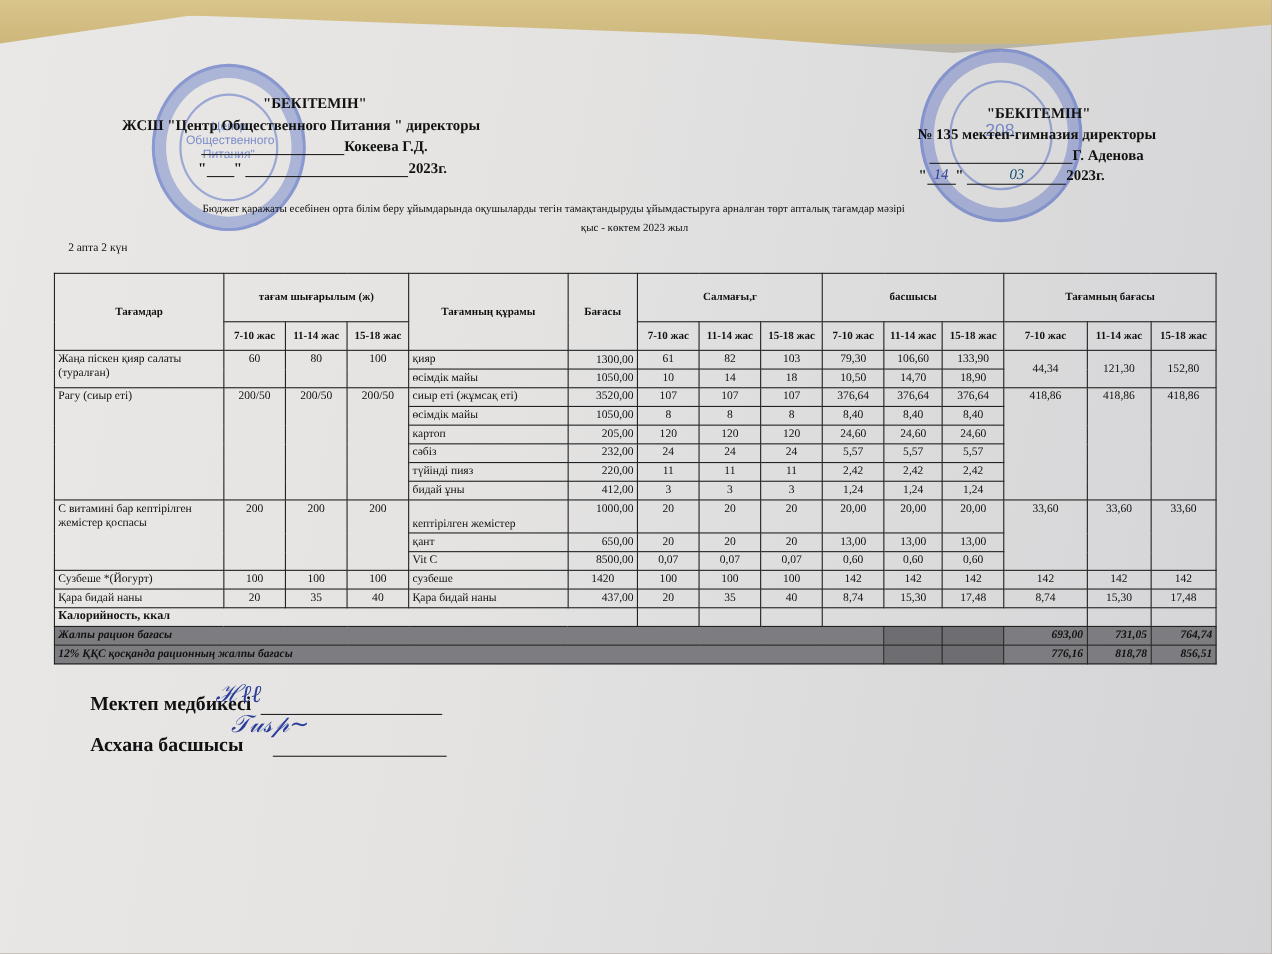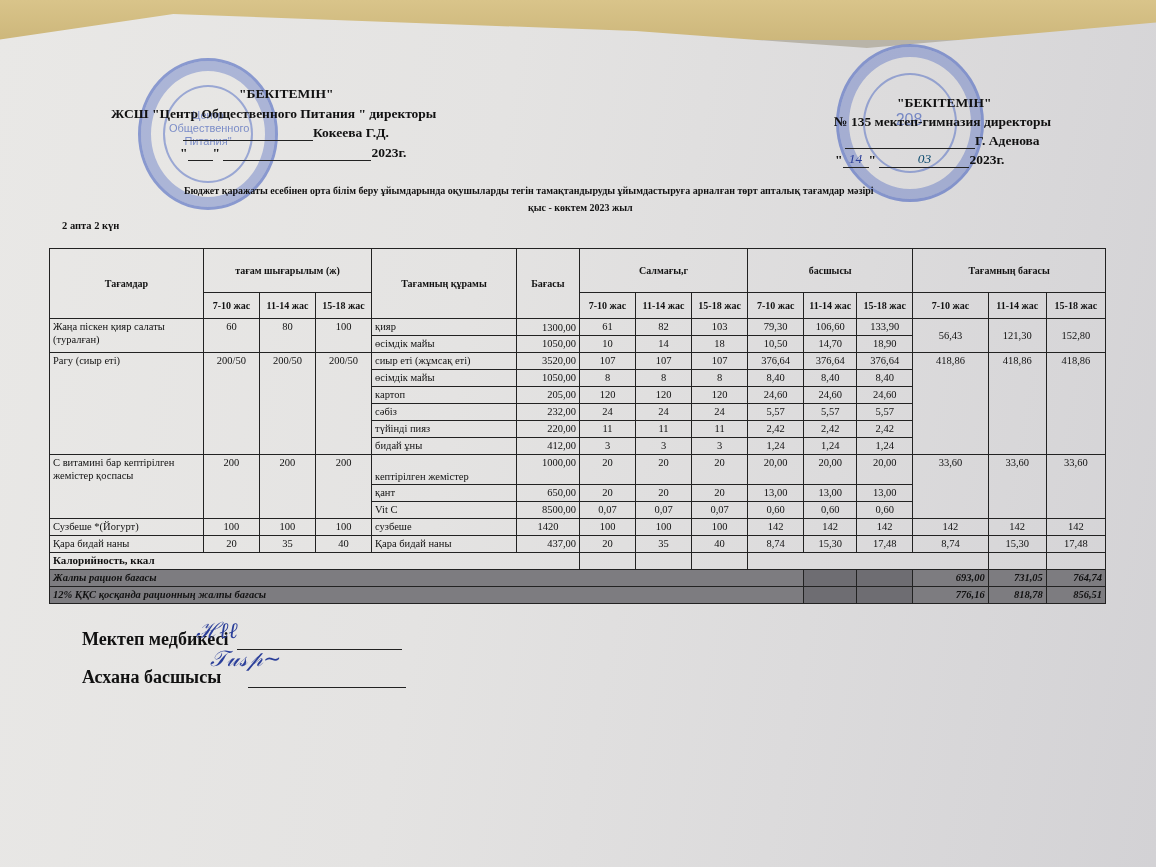--- a/index.html
+++ b/index.html
@@ -5,21 +5,21 @@
   html, body { margin:0; padding:0; }
   body { width:1156px; height:867px; overflow:hidden; background:#b9b4a8; position:relative; font-family:"Liberation Serif", serif; color:#111; }
   .wall { position:absolute; left:0; top:0; width:1156px; height:40px; background:linear-gradient(180deg,#d9c48a,#cdb77b); }
   .paper { position:absolute; left:0; top:14px; width:1156px; height:853px;
            background:linear-gradient(100deg,#e9e8e6 0%,#e4e3e2 40%,#dcdbdc 70%,#d3d2d5 100%);
            clip-path: polygon(0 3%, 15% 0, 55% 2%, 75% 4%, 100% 1%, 100% 100%, 0 100%); }
   .stamp { position:absolute; border-radius:50%; border:3px solid rgba(60,90,190,.55); box-shadow: inset 0 0 0 8px rgba(255,255,255,0), inset 0 0 0 10px rgba(60,90,190,.35); }
   .stamp .inner { position:absolute; border-radius:50%; border:2px solid rgba(60,90,190,.45); }
   .stamp .txt { position:absolute; color:rgba(50,80,180,.6); font-family:"Liberation Sans", sans-serif; font-size:11px; text-align:center; line-height:13px; }
   .head { position:absolute; font-weight:bold; font-size:13.5px; white-space:nowrap; }
-  .sub { position:absolute; font-weight:bold; font-size:10px; white-space:nowrap;text-align:center; }
+  .sub { position:absolute; font-weight:normal; font-size:10px; white-space:nowrap;text-align:center; }
   .sig-line { display:inline-block; border-bottom:1px solid #222; vertical-align:bottom; }
   table.menu { position:absolute; left:49px; top:248px; border-collapse:collapse; font-size:10.5px; width:1057px; table-layout:fixed; }
   table.menu td, table.menu th { border:1px solid #222; padding:1px 3px; vertical-align:top; height:14px; line-height:13px; }
   table.menu th { font-weight:bold; font-size:10px; vertical-align:middle; text-align:center; }
   .c { text-align:center; }
   .r { text-align:right; }
   .mid { vertical-align:middle !important; }
   .dark td { background:#7d7c80; font-weight:bold; font-style:italic; }
   .dark td.dk2 { background:#6e6d72; }
   .foot { position:absolute; font-weight:bold; font-size:18px;margin-left:40px; }
@@ -111,21 +111,21 @@
     <td rowspan="2" class="c">80</td>
     <td rowspan="2" class="c">100</td>
     <td>қияр</td>
     <td class="r" style="vertical-align:bottom">1300,00</td>
     <td class="c">61</td>
     <td class="c">82</td>
     <td class="c">103</td>
     <td class="c">79,30</td>
     <td class="c">106,60</td>
     <td class="c">133,90</td>
-    <td rowspan="2" class="c mid">56,43</td>
+    <td rowspan="2" class="c mid">44,34</td>
     <td rowspan="2" class="c mid">121,30</td>
     <td rowspan="2" class="c mid">152,80</td>
   </tr>
   <tr>
     <td>өсімдік майы</td>
     <td class="r">1050,00</td>
     <td class="c">10</td>
     <td class="c">14</td>
     <td class="c">18</td>
     <td class="c">10,50</td>

